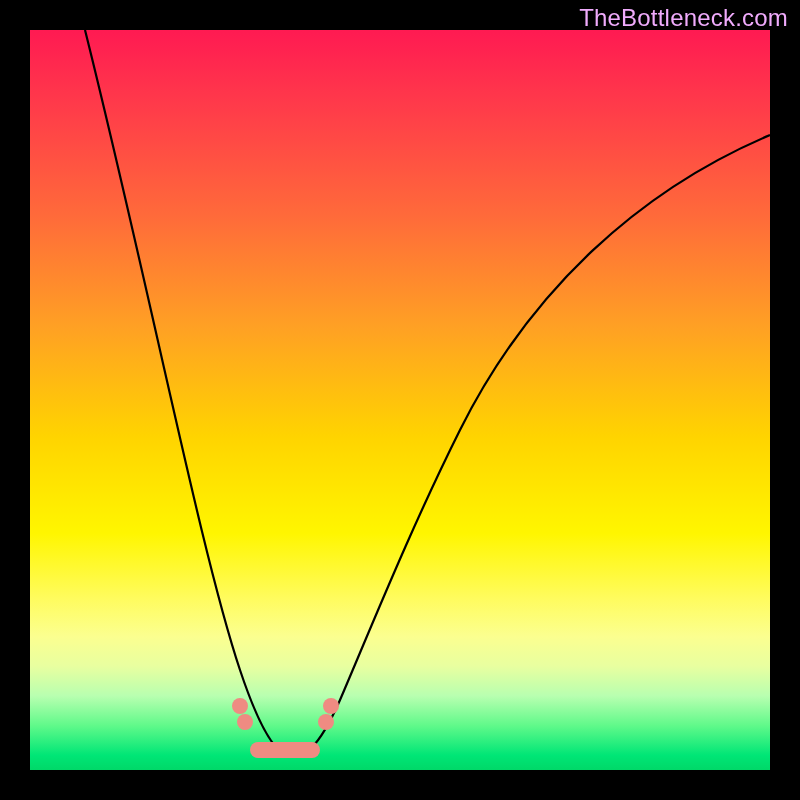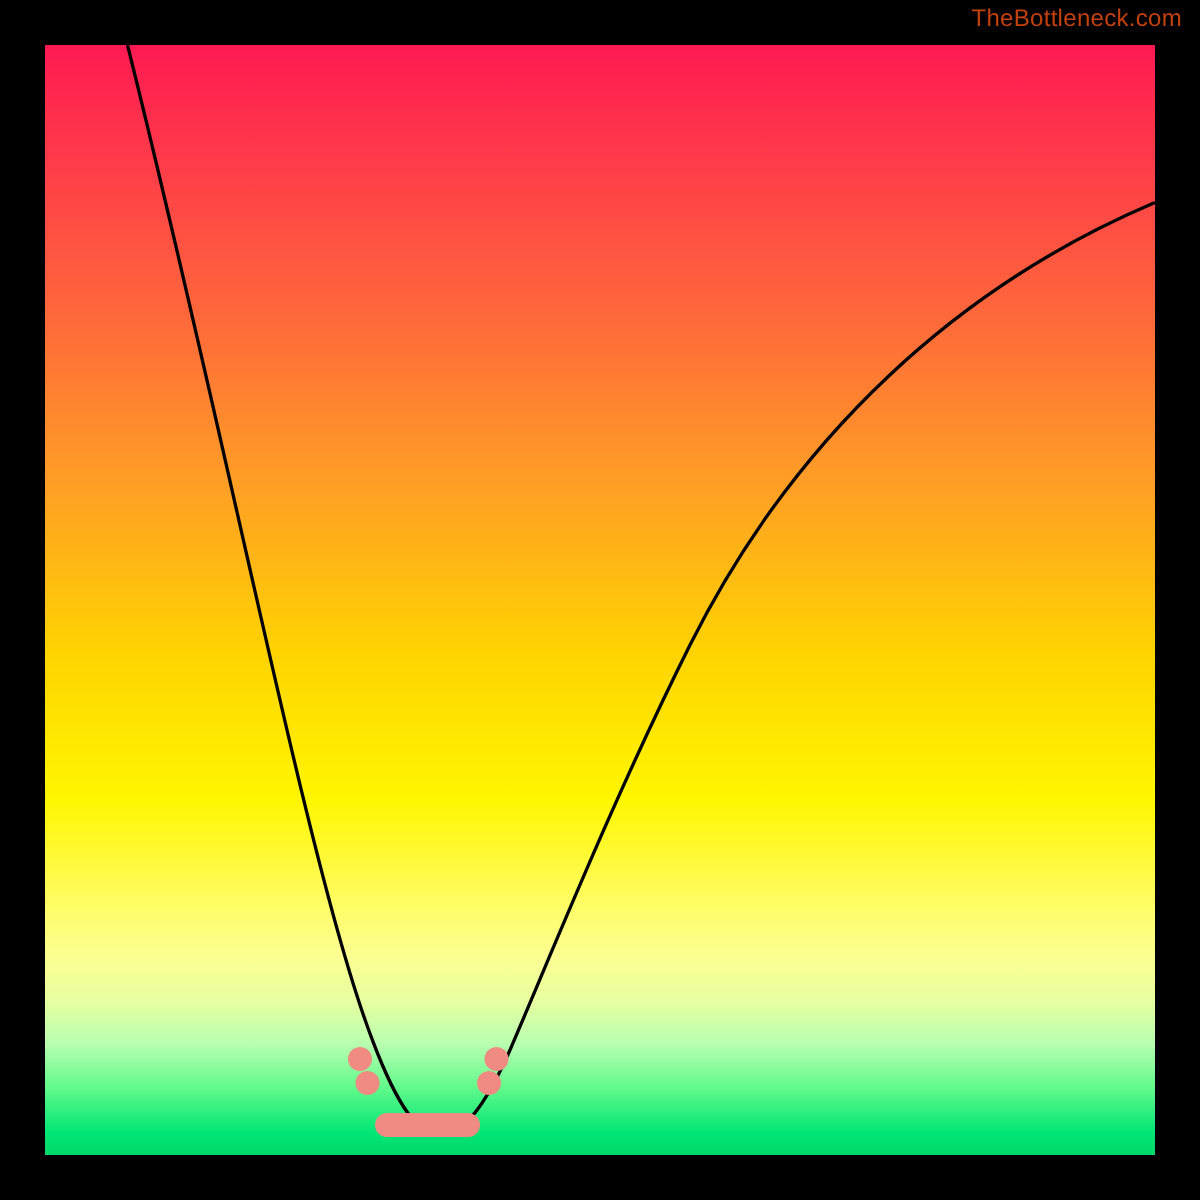--- a/index.html
+++ b/index.html
@@ -43,22 +43,22 @@
       #b8ffb0 90%,
       #60f98a 94%,
       #00e676 98%,
       #00d868 100%
     );
   }
   .watermark {
     position: absolute;
     top: 4px;
     right: 12px;
-    color: #c2410c;
-    font-size: 16px;
+    color: #f0abfc;
+    font-size: 24px;
     font-weight: 500;
     letter-spacing: 0.2px;
   }
   svg.curve {
     position: absolute;
     inset: 0;
     width: 740px;
     height: 740px;
   }
   .curve-path {

